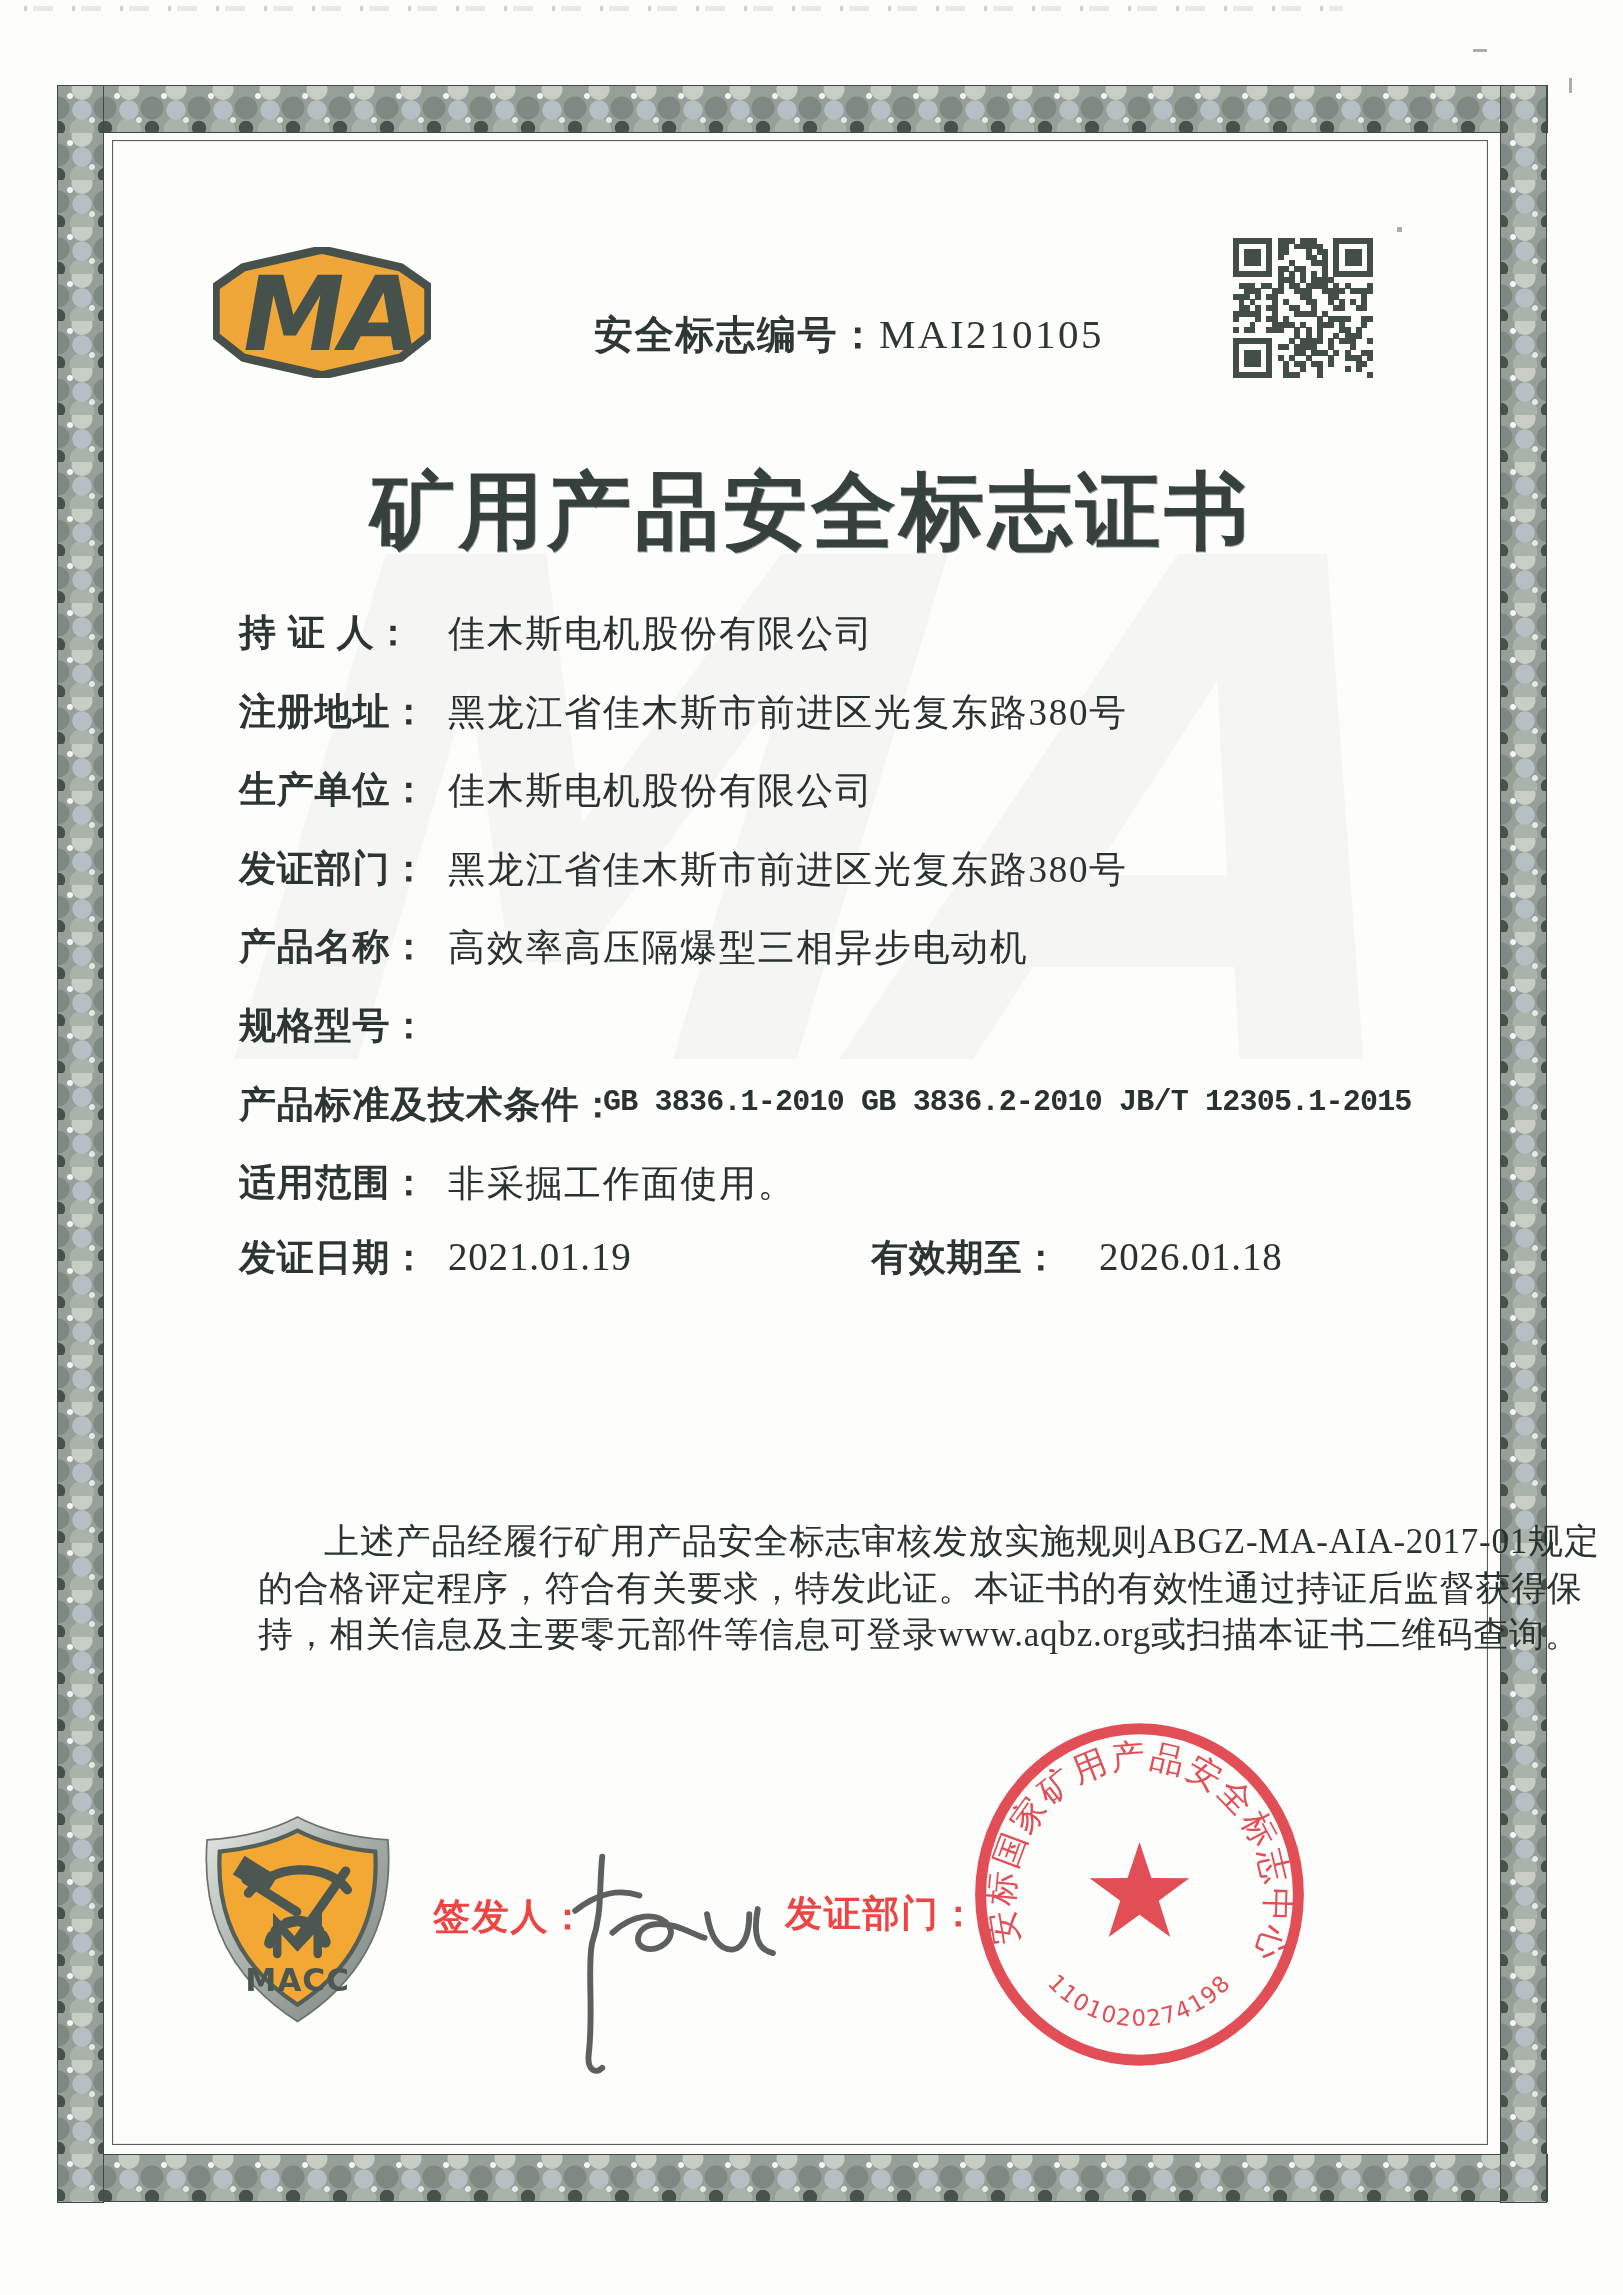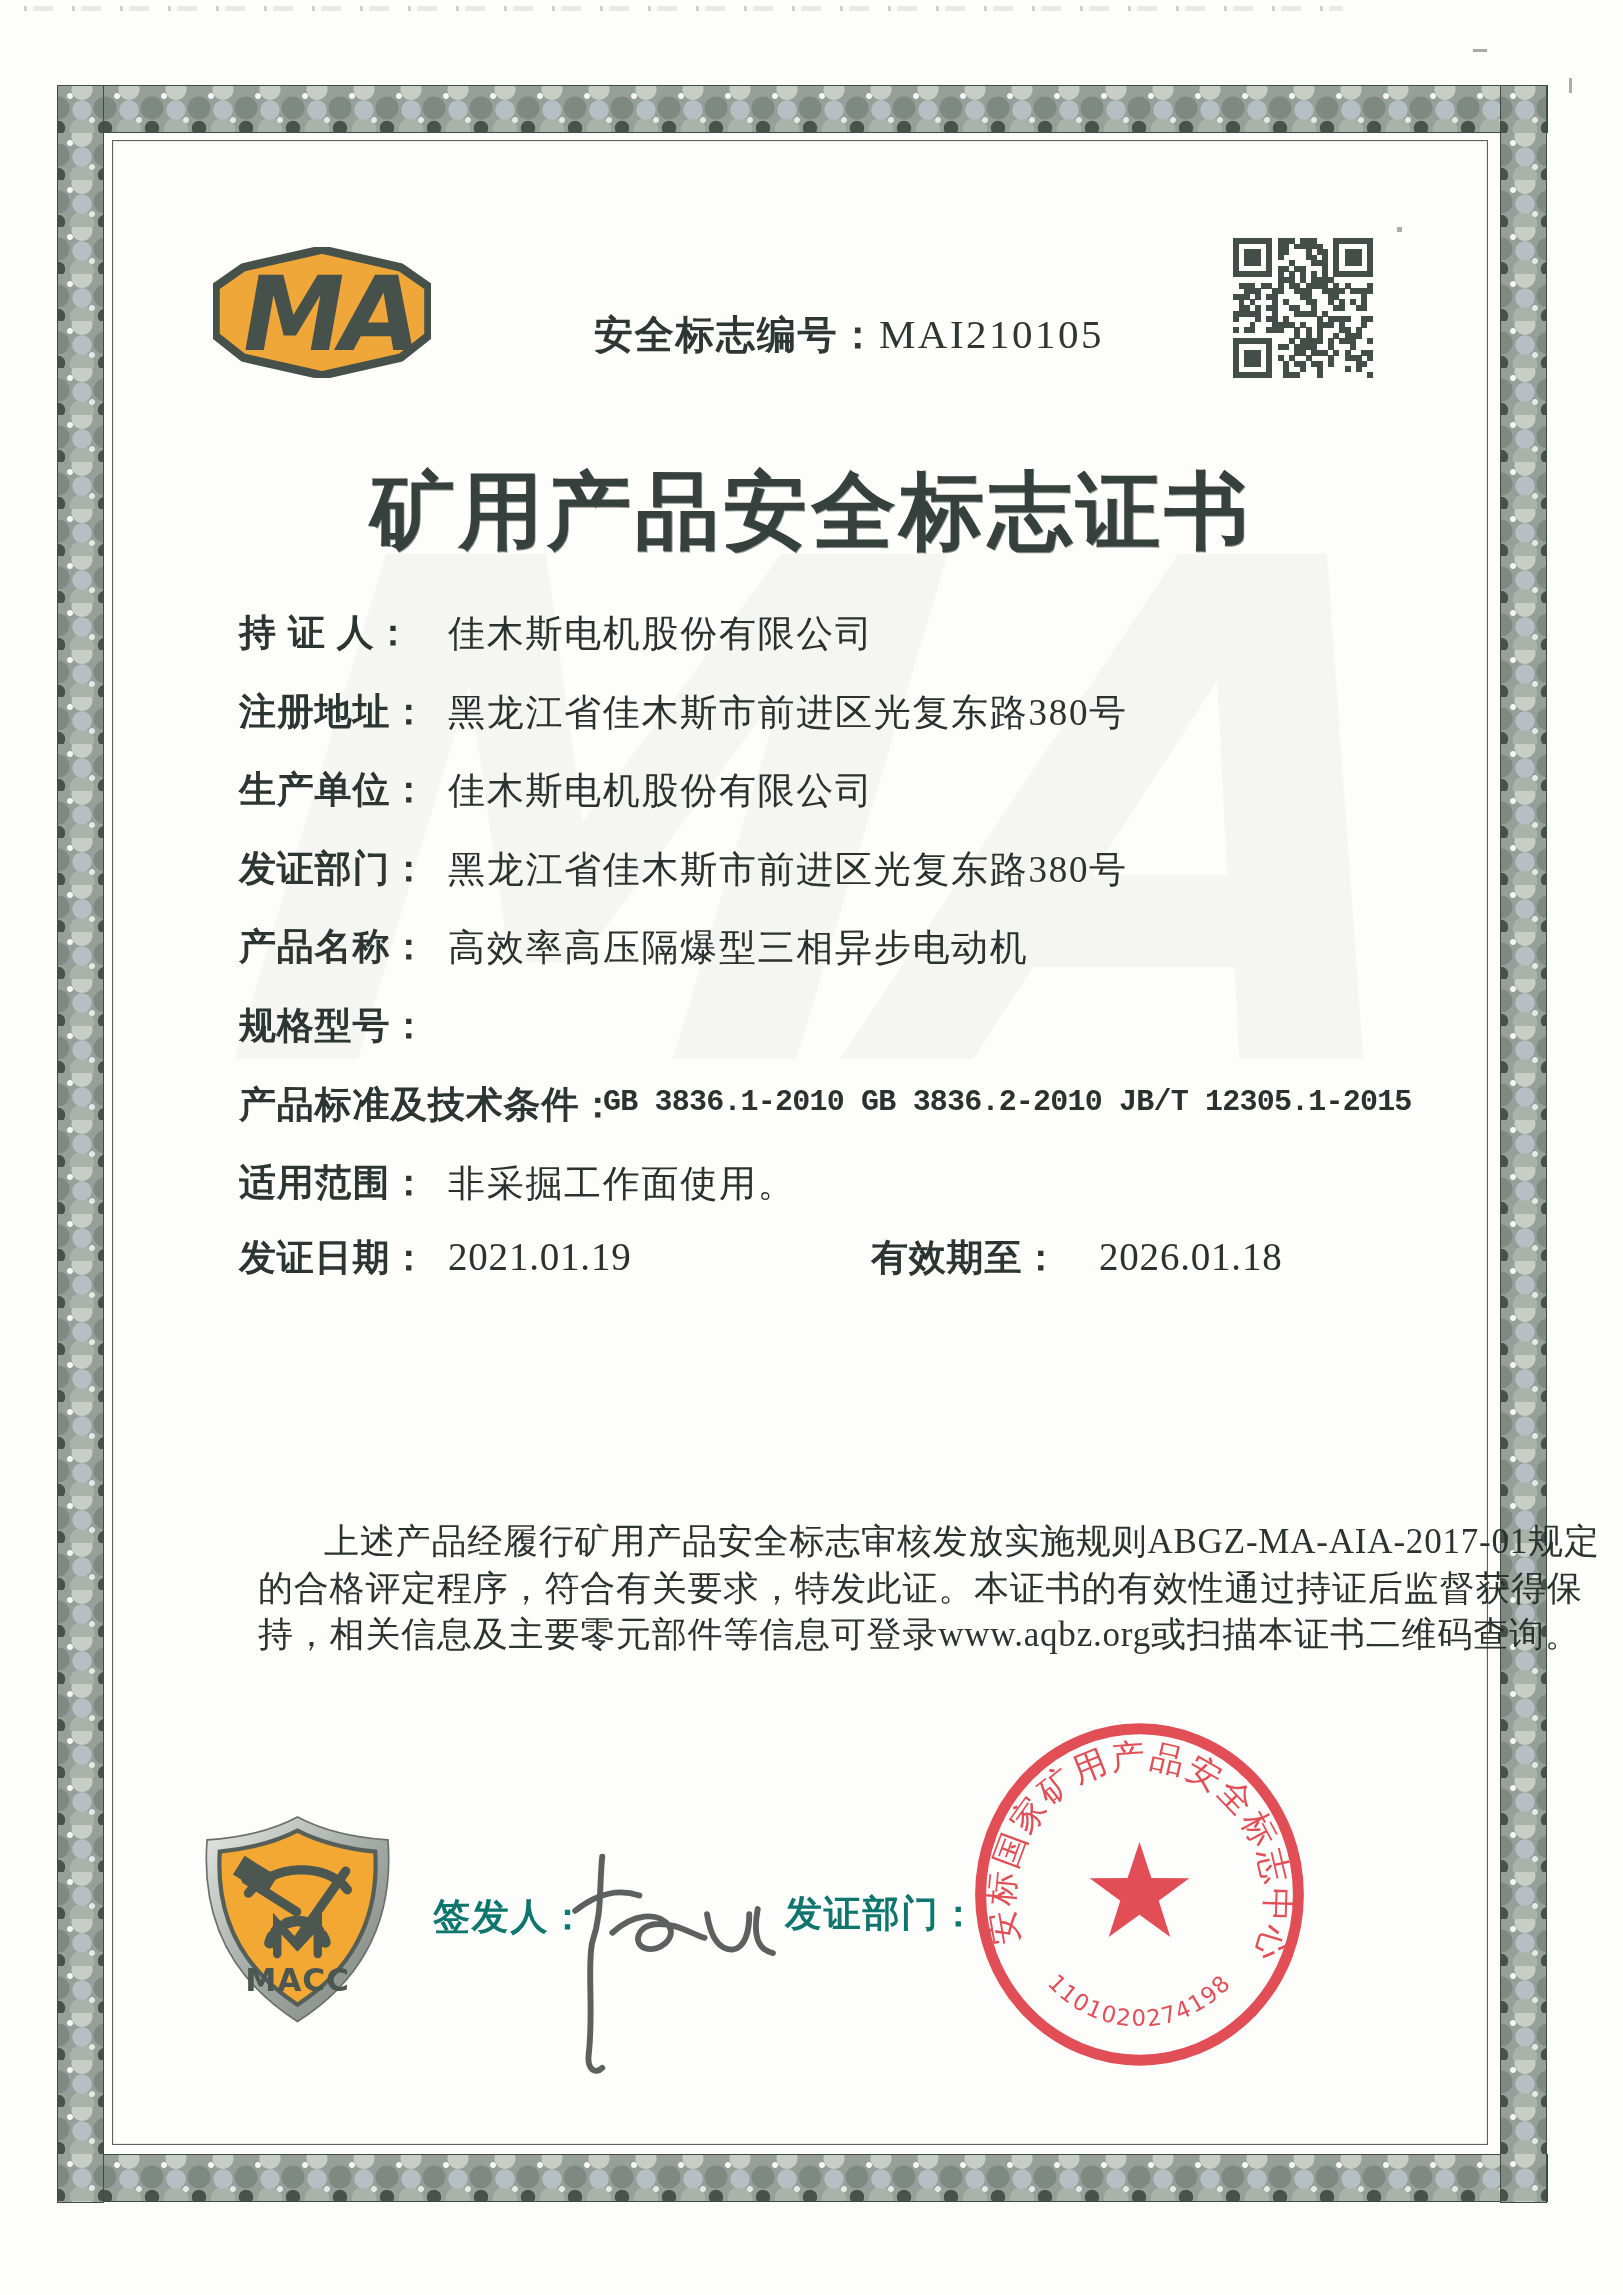--- a/index.html
+++ b/index.html
@@ -106,21 +106,21 @@
   .stmt-line{
     position:absolute;left:258px;width:1234px;z-index:2;white-space:nowrap;
     font-family:"Liberation Serif",serif;font-size:35px;color:#2b3330;letter-spacing:0.8px;
   }
   .stmt-indent{padding-left:66px;}
   
   .macc-logo{position:absolute;left:195px;top:1812px;width:205px;height:218px;z-index:2;}
   .signer-label,.dept-label{
     position:absolute;z-index:2;white-space:nowrap;
     font-family:"Liberation Sans",sans-serif;font-weight:bold;
-    font-size:37px;color:#0f766e;letter-spacing:1.7px;
+    font-size:37px;color:#ef4444;letter-spacing:1.7px;
   }
   .signer-label{left:433px;top:1892px;}
   .dept-label{left:785px;top:1889px;}
   .signature{position:absolute;left:531px;top:1833px;width:254px;height:262px;z-index:2;}
   .seal{position:absolute;left:973px;top:1721px;width:333px;height:347px;z-index:3;opacity:.92;}
 </style>
 </head>
 <body>
 
 <div class="page">

